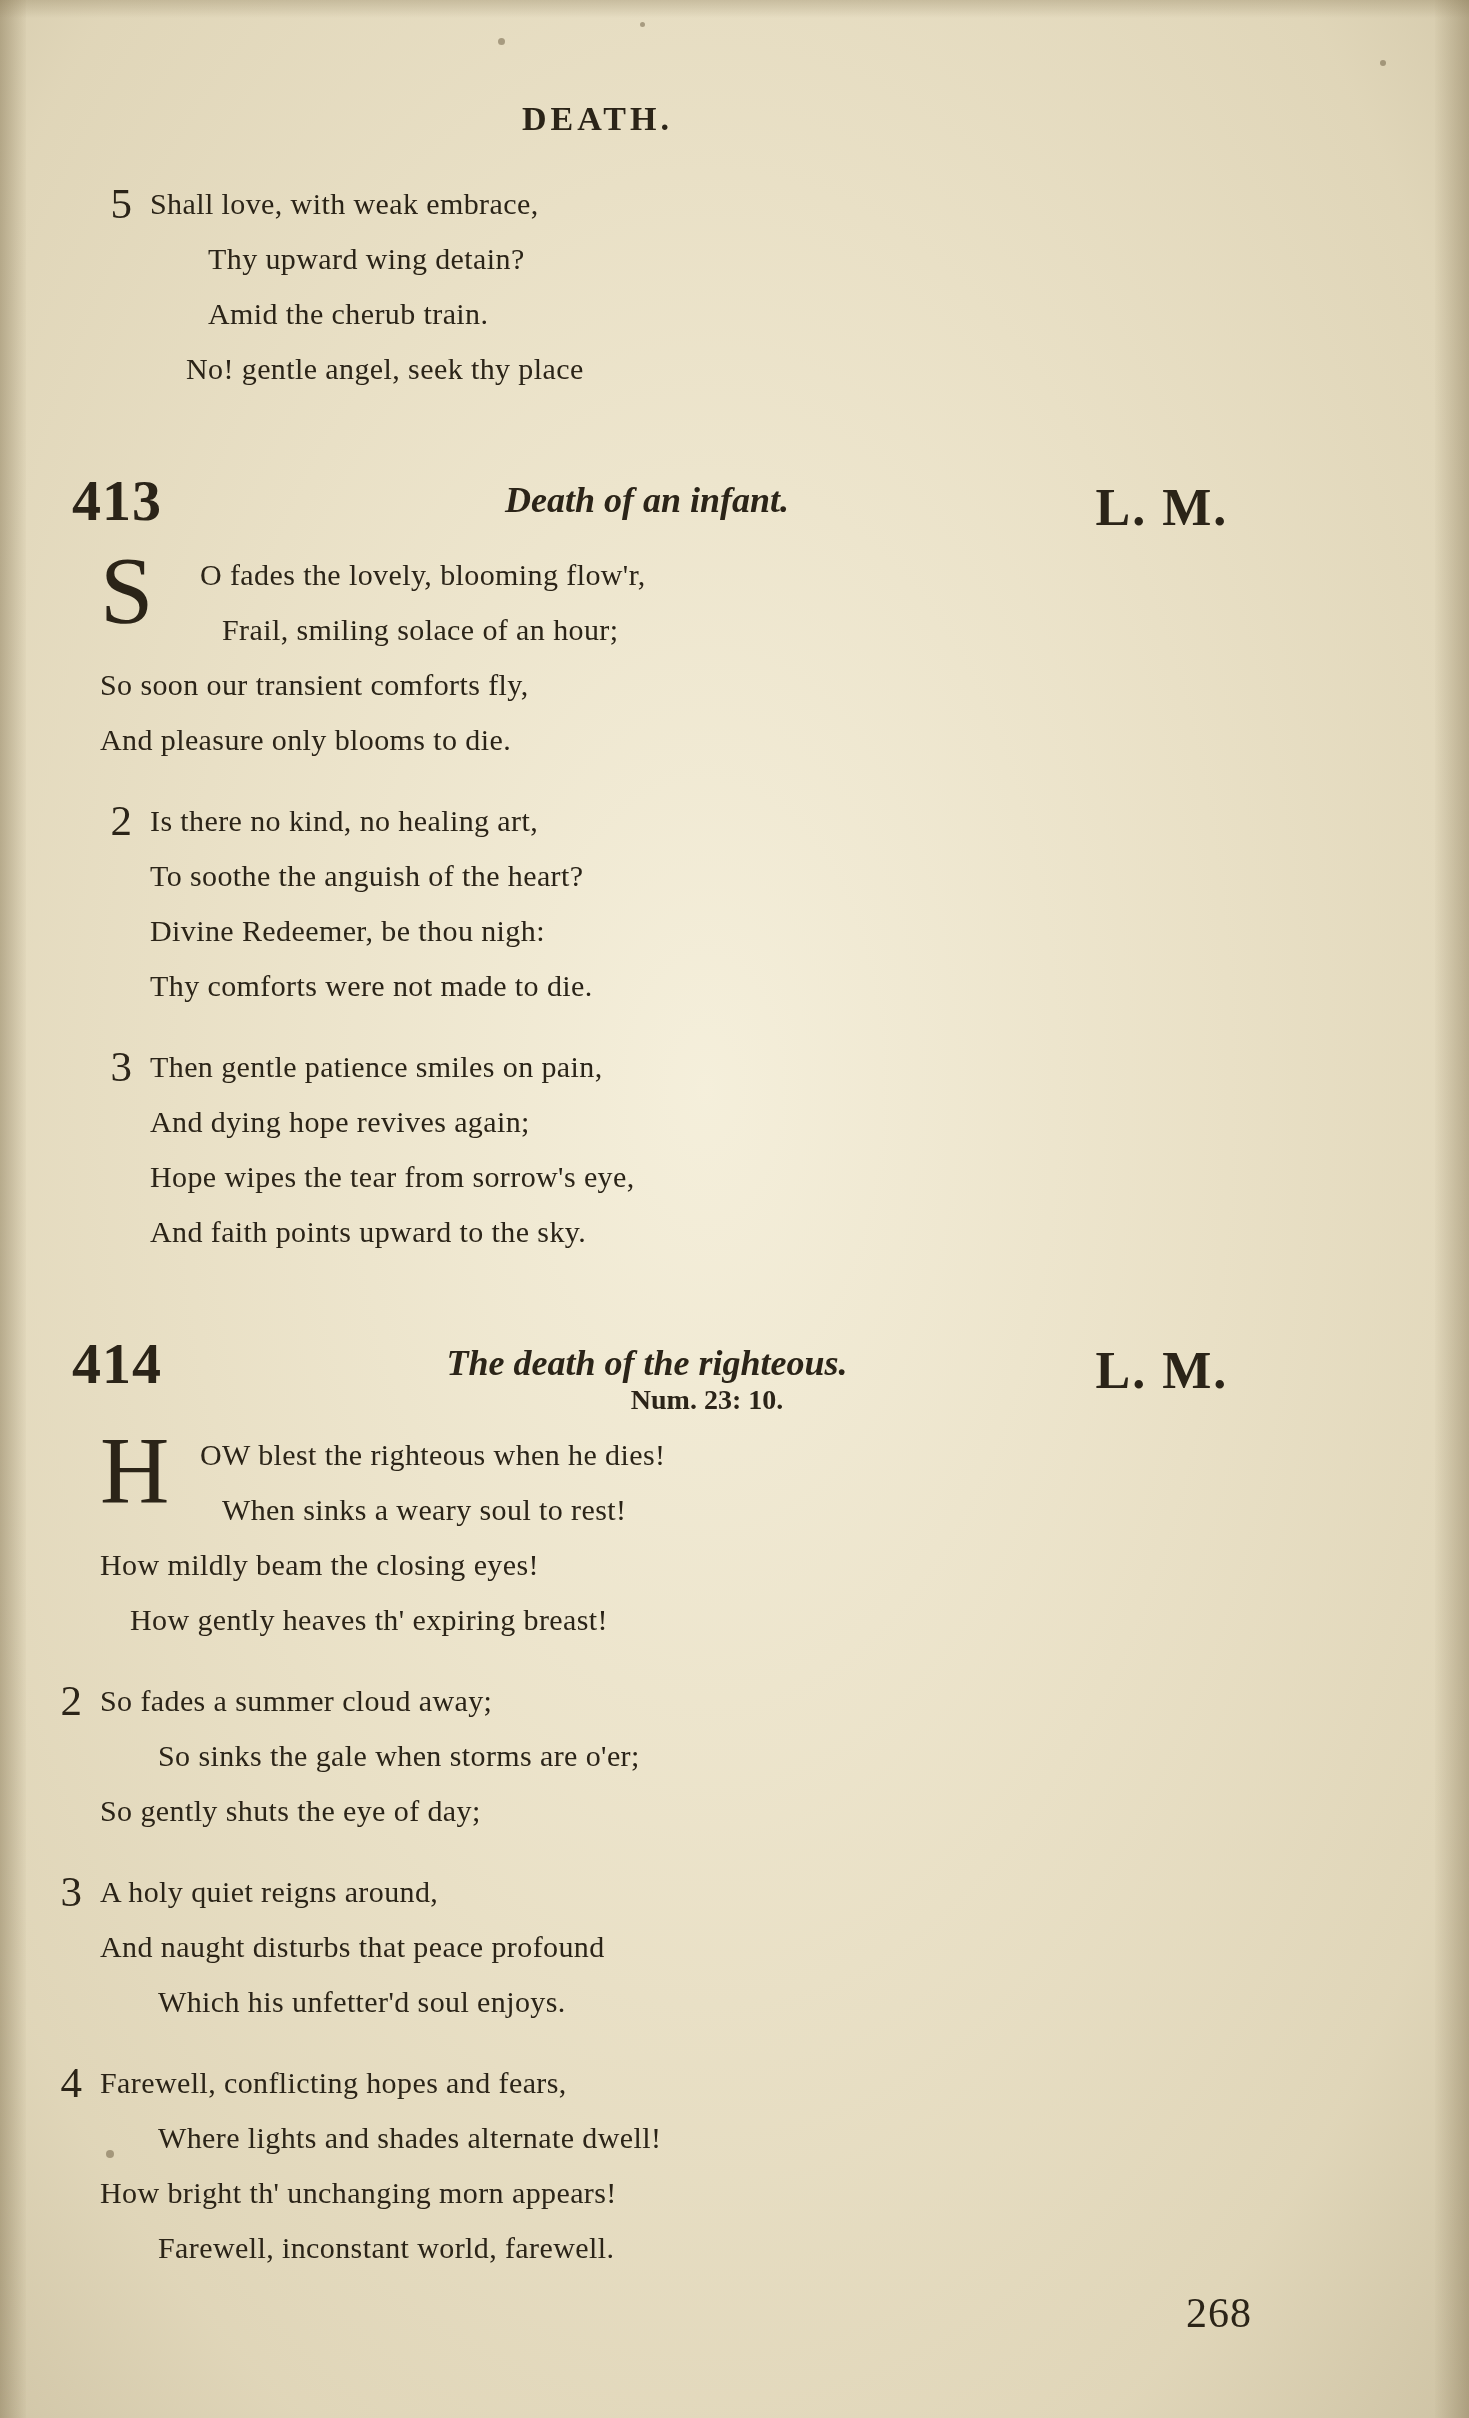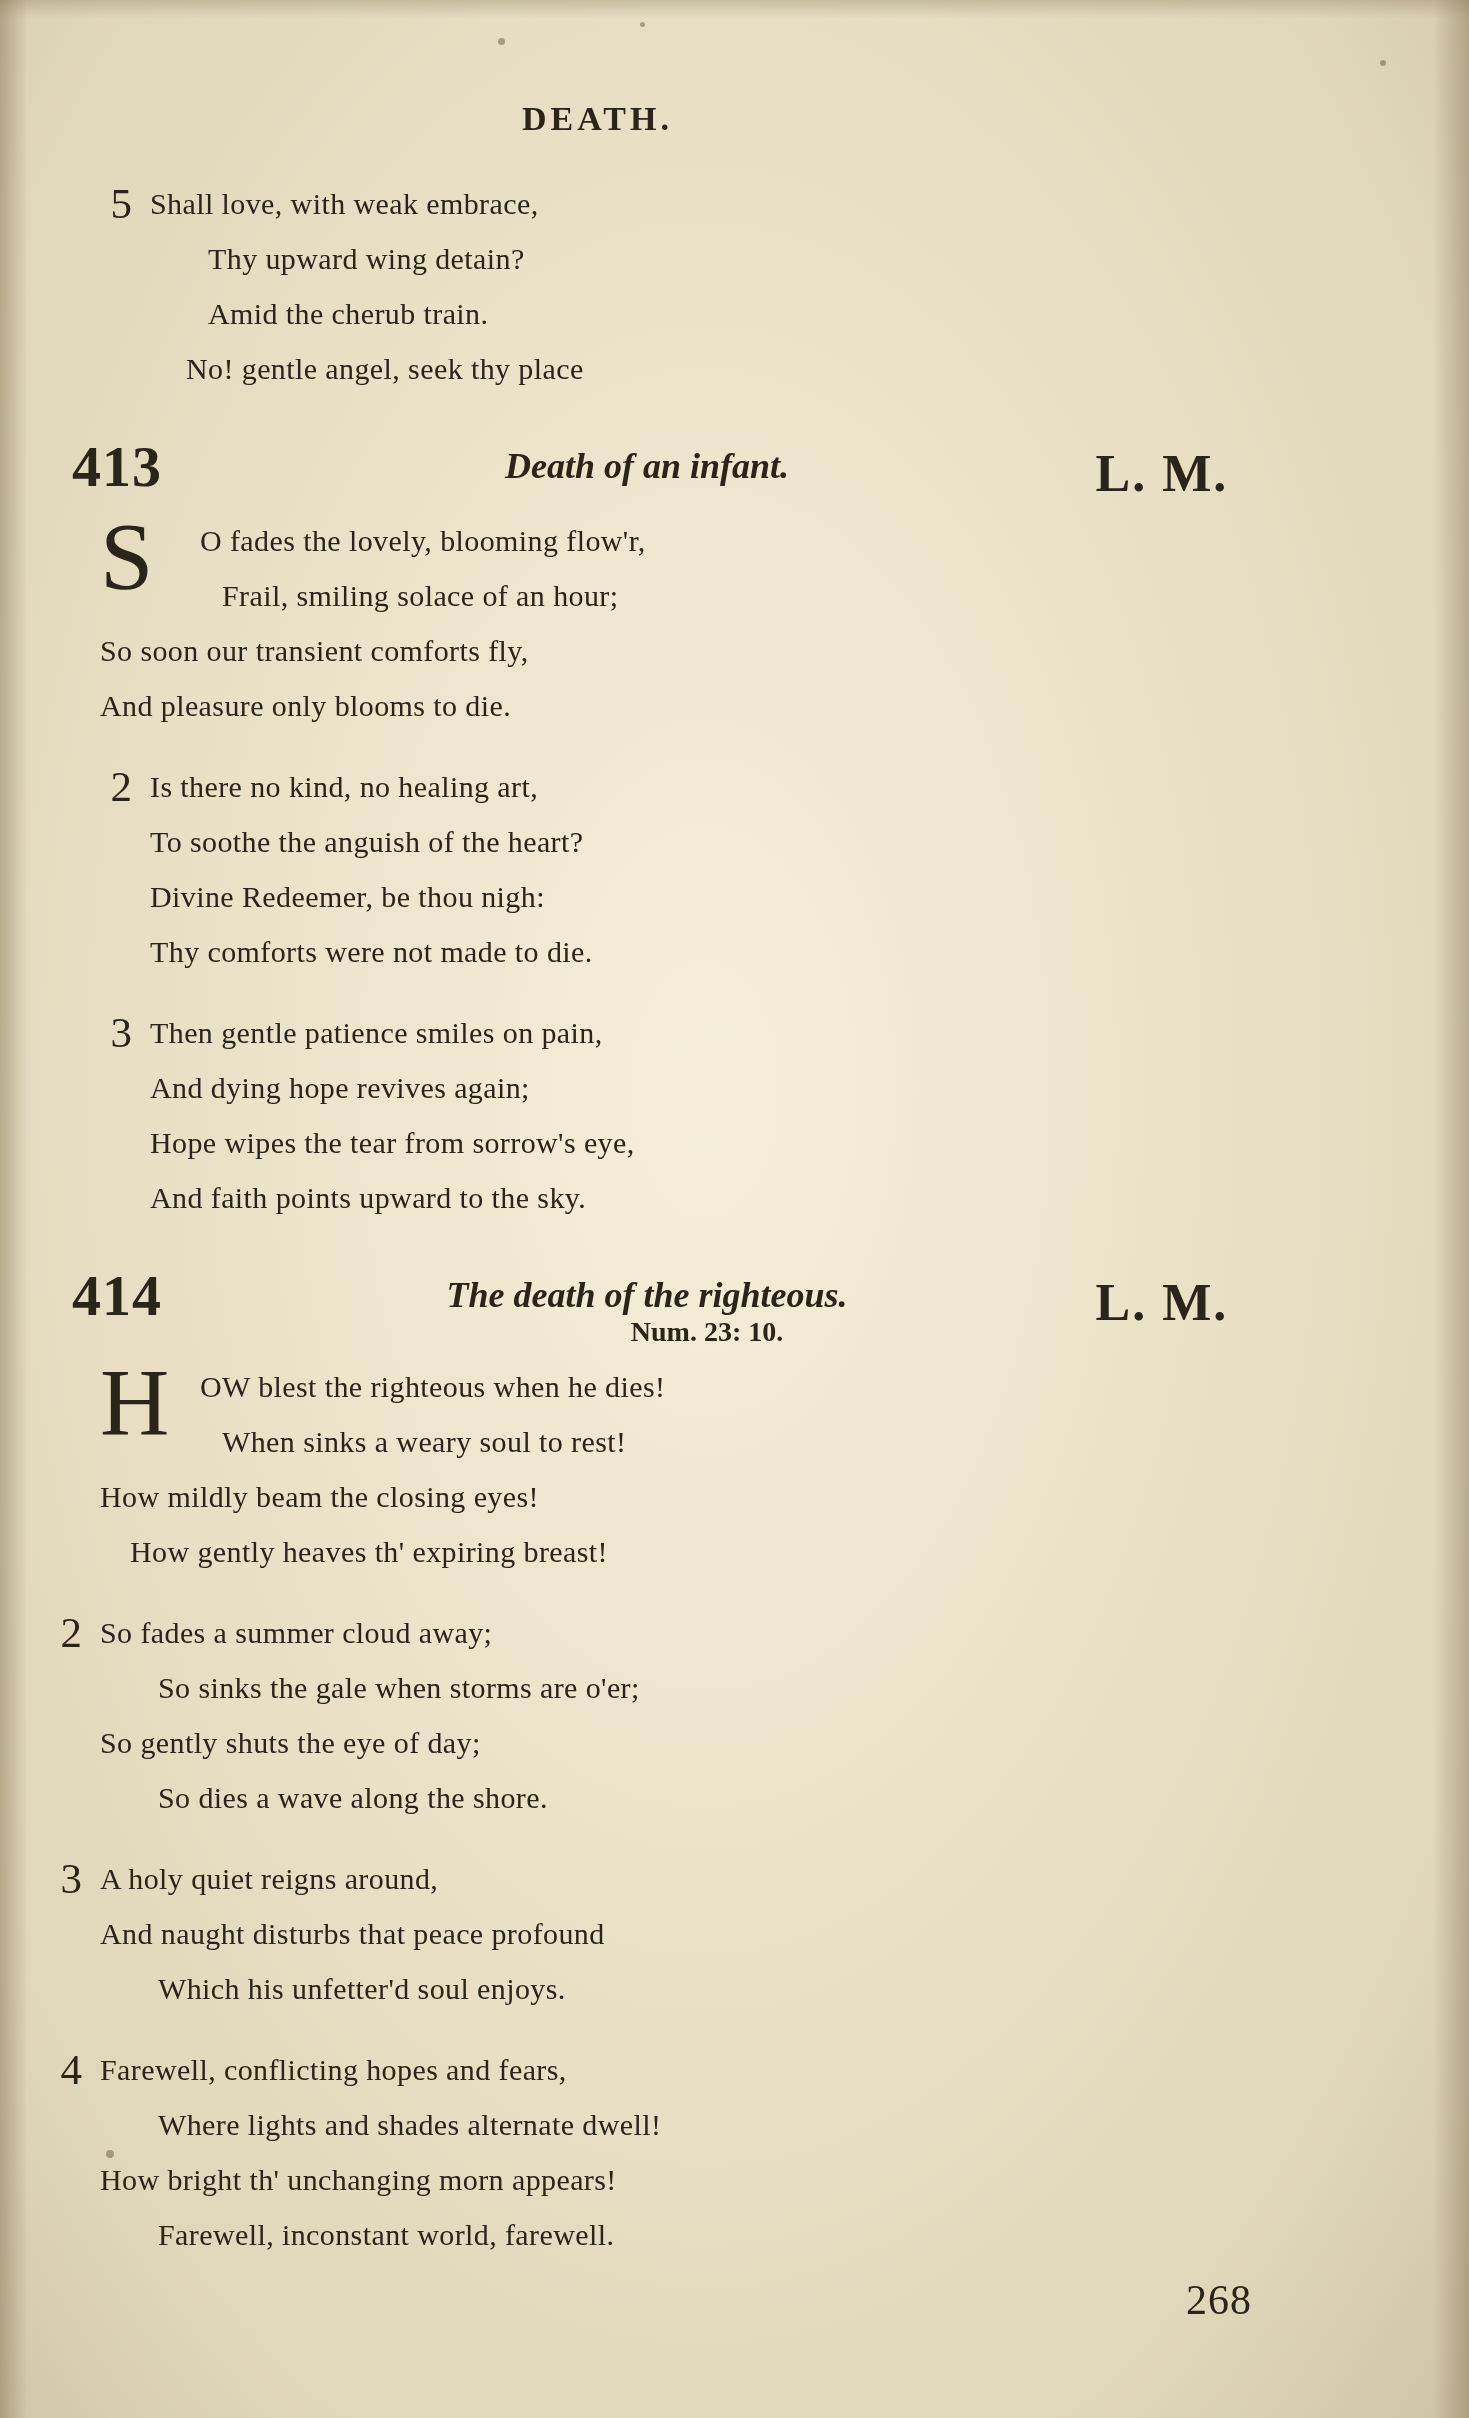--- a/index.html
+++ b/index.html
@@ -99,21 +99,21 @@
     padding-right: 18px;
   }
   .stanza-lines {
     flex: 1 1 auto;
   }
 
   
   .hymn-head {
     display: flex;
     align-items: flex-start;
-    margin-top: 40px;
+    margin-top: 74px;
     margin-bottom: 10px;
   }
   .hymn-number {
     font-size: 58px;
     font-weight: bold;
     line-height: 62px;
     width: 150px;
     flex: 0 0 150px;
     letter-spacing: 1px;
   }
@@ -249,21 +249,20 @@
       <div class="line dc-rest-0">How mildly beam the closing eyes!</div>
       <div class="line dc-rest-1">How gently heaves th' expiring breast!</div>
     </div>
 
     <div class="stanza-block" style="margin-left:-50px;">
       <div class="stanza-num">2</div>
       <div class="stanza-lines">
         <div class="line ind-0">So fades a summer cloud away;</div>
         <div class="line ind-1">So sinks the gale when storms are o'er;</div>
         <div class="line ind-0">So gently shuts the eye of day;</div>
-        <div class="line ind-1">So dies a wave along the shore.</div>
       </div>
     </div>
 
     <div class="stanza-block" style="margin-left:-50px;">
       <div class="stanza-num">3</div>
       <div class="stanza-lines">
         <div class="line ind-0">A holy quiet reigns around,</div>
         <div class="line ind-0">And naught disturbs that peace profound</div>
         <div class="line ind-1">Which his unfetter'd soul enjoys.</div>
       </div>

